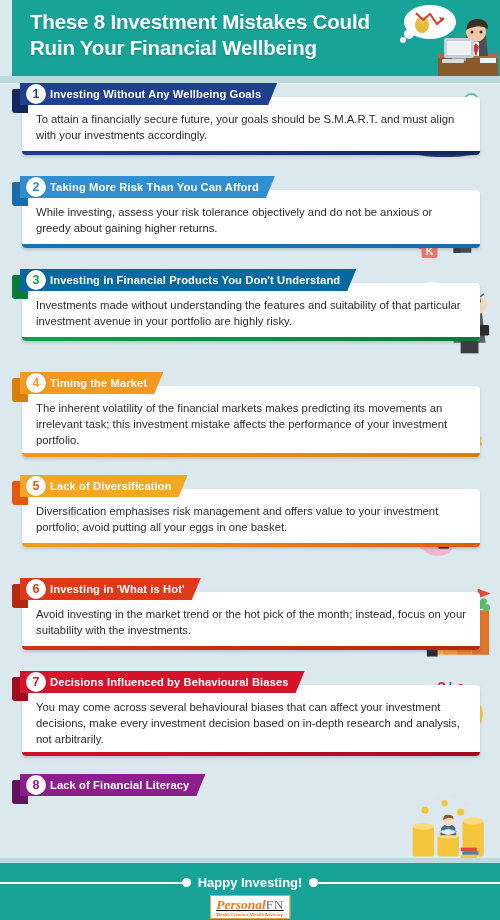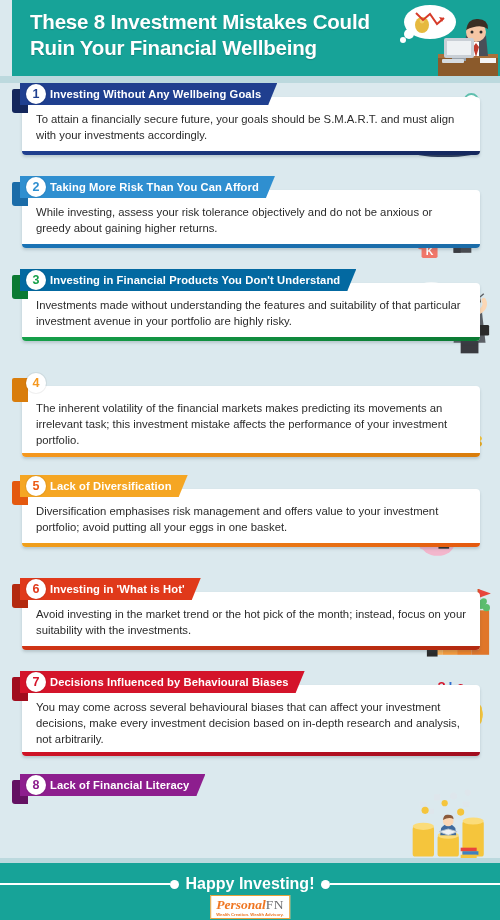--- a/index.html
+++ b/index.html
@@ -92,33 +92,33 @@
     background: #17a398;
     border-top: 5px solid #bcd9de;
   }
   .happy-row {
     position: absolute; top: 12px; left: 0; width: 500px;
     display: flex; align-items: center; justify-content: center;
   }
   .hline { height: 2px; background: #fff; flex: 1; }
   .hdot { width: 9px; height: 9px; border-radius: 50%; background: #fff; }
   .happy-text {
-    color: #fff; font-size: 16px; font-weight: bold;
+    color: #fff; font-size: 13px; font-weight: bold;
     padding: 0 7px; white-space: nowrap;
   }
   .logo {
     position: absolute; left: 50%; transform: translateX(-50%);
     top: 32px;
     background: #ffffff;
     border: 1px solid #e8a33d;
     padding: 2px 5px 1px 5px;
     text-align: center;
     line-height: 1;
   }
-  .logo-main { font-family: "Liberation Serif", serif; font-size: 13.5px; white-space: nowrap; }
+  .logo-main { font-family: "Liberation Serif", serif; font-size: 13.5px; white-space: nowrap; text-decoration: underline; }
   .logo-p { color: #ef7622; font-weight: bold; font-style: italic; }
   .logo-fn { color: #6d6e71; font-weight: normal; letter-spacing: .4px; }
   .logo-tag { color: #ef7622; font-size: 4.2px; font-weight: bold; margin-top: 1px; white-space: nowrap; }
 </style>
 </head>
 <body>
 
 <div class="page">
 
   <div class="header">
@@ -271,20 +271,23 @@
       <ellipse cx="72" cy="68" rx="18" ry="6" fill="#f5c53c"></ellipse>
       <ellipse cx="70" cy="60" rx="15" ry="5" fill="#e8a820"></ellipse>
       <ellipse cx="70" cy="55" rx="15" ry="5" fill="#f5c53c"></ellipse>
       <ellipse cx="68" cy="47" rx="12" ry="4" fill="#f5c53c"></ellipse>
       <circle cx="70" cy="72" r="11" fill="#f5c53c" stroke="#e0991a" stroke-width="2"></circle>
       <text x="70" y="77" font-size="11" text-anchor="middle" fill="#c98a13" font-family="serif">₹</text>
     </g>
         </svg>
     <div class="ribbon-wrap">
       <div class="ribbon-fold" style="background:#d97d0c"></div>
+      <div class="ribbon" style="background:#f5981e">
+        <span>Timing the Market</span>
+      </div>
       <div class="badge" style="color:#f5981e">
         <span>4</span>
       </div>
     </div>
     <div class="body">
       <p>The inherent volatility of the financial markets makes predicting its movements an irrelevant task; this investment mistake affects the performance of your investment portfolio.</p>
       <div class="accent" style="background:linear-gradient(to right, #f5981e, #d97d0c)"></div>
     </div>
       </div>
       <div class="card tall">

